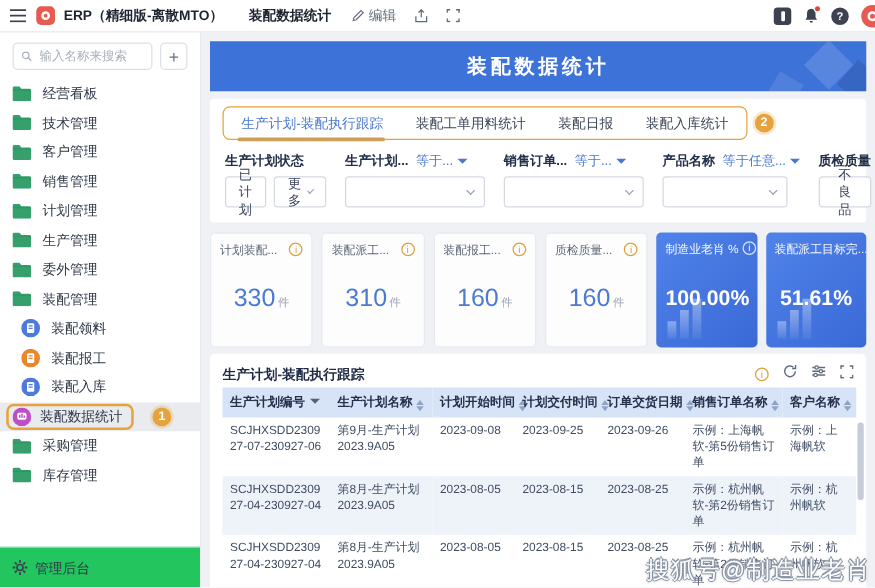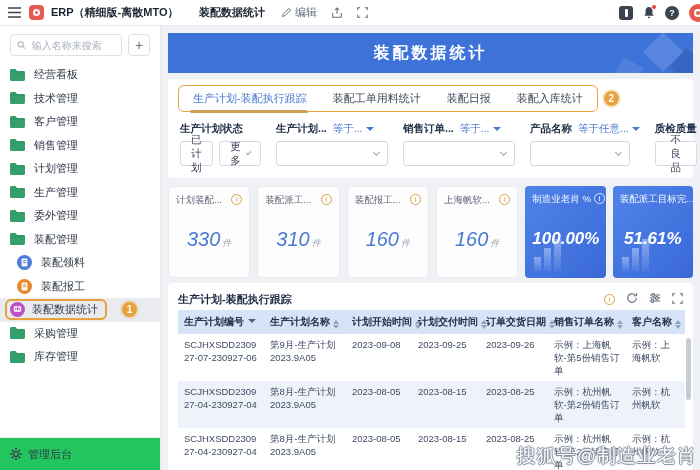--- a/index.html
+++ b/index.html
@@ -72,21 +72,21 @@
   .fselect .chev{position:absolute;right:8px;top:10px;}
   .w110{width:112px;} .w100{width:100px;}
 
   
   .cards{display:flex;gap:7px;margin:8px 7px 0;height:92px;}
   .card{position:relative;flex:1;background:#fdfdfe;border:1px solid #e7eaf1;border-radius:4px;padding:7px 7px 6px;
     display:flex;flex-direction:column;overflow:hidden;}
   .card-title{display:flex;justify-content:space-between;align-items:flex-start;gap:3px;font-size:9.5px;color:#5c6675;white-space:nowrap;}
   .gold-i{flex:none;width:11px;height:11px;border:1px solid #d9a23c;color:#d9a23c;border-radius:50%;font-size:8px;font-style:normal;
     display:flex;align-items:center;justify-content:center;cursor:pointer;}
-  .card-val{margin:auto;font-size:20px;color:#4a7ad2;z-index:2;font-style:italic;}
+  .card-val{margin:auto;font-size:20px;color:#4a7ad2;z-index:2;}
   .card-val .unit{font-size:9px;color:#98a1b0;margin-left:2px;}
   .card.blue{background:linear-gradient(135deg,#5083ea,#3a69d6);border:none;}
   .card.blue .card-title{color:rgba(255,255,255,.95);}
   .card.blue .gold-i{border-color:rgba(255,255,255,.8);color:#fff;}
   .card.blue .card-val{color:#fff;font-weight:bold;font-size:17px;}
   .bars{position:absolute;left:9px;bottom:7px;display:flex;align-items:flex-end;gap:3px;z-index:1;}
   .bars i{display:block;width:7px;background:linear-gradient(180deg,rgba(255,255,255,.38),rgba(255,255,255,.06));}
   .bars i:nth-child(1){height:14px;} .bars i:nth-child(2){height:23px;} .bars i:nth-child(3){height:32px;}
 
   
@@ -240,20 +240,29 @@
       </div>
       <div class="s-row child">
         <svg width="15" height="15" viewBox="0 0 15 15">
             <circle cx="7.5" cy="7.5" r="7.5" fill="#e8872b"></circle>
             <rect x="4.6" y="3.6" width="5.8" height="7.8" rx="1" fill="#fff"></rect>
             <rect x="5.9" y="5.2" width="3.2" height="1" fill="#e8872b"></rect>
             <rect x="5.9" y="7.2" width="3.2" height="1" fill="#e8872b"></rect>
           </svg>
         <span>装配报工</span>
       </div>
+      <div class="s-row child">
+        <svg width="15" height="15" viewBox="0 0 15 15">
+            <circle cx="7.5" cy="7.5" r="7.5" fill="#4c7bd9"></circle>
+            <rect x="4.6" y="3.6" width="5.8" height="7.8" rx="1" fill="#fff"></rect>
+            <rect x="5.9" y="5.2" width="3.2" height="1" fill="#4c7bd9"></rect>
+            <rect x="5.9" y="7.2" width="3.2" height="1" fill="#4c7bd9"></rect>
+          </svg>
+        <span>装配入库</span>
+      </div>
       <div class="s-row child active">
         <span class="anno-box">
           <svg width="15" height="15" viewBox="0 0 15 15">
               <circle cx="7.5" cy="7.5" r="7.5" fill="#bd4fc8"></circle>
               <rect x="3.8" y="4.2" width="7.4" height="5.6" rx="1.4" fill="#fff"></rect>
               <rect x="5.2" y="5.8" width="1.2" height="2.4" fill="#bd4fc8"></rect>
               <rect x="7" y="5" width="1.2" height="3.2" fill="#bd4fc8"></rect>
               <rect x="8.8" y="6.4" width="1.2" height="1.8" fill="#bd4fc8"></rect>
             </svg>
           <span>装配数据统计</span>
@@ -385,21 +394,21 @@
       </div>
       <div class="card">
         <div class="card-title">
             <span>装配报工...</span>
             <i class="gold-i">i</i>
           </div>
         <div class="card-val"><span>160</span><span class="unit">件</span></div>
       </div>
       <div class="card">
         <div class="card-title">
-            <span>上海帆软...</span>
+            <span>质检质量...</span>
             <i class="gold-i">i</i>
           </div>
         <div class="card-val"><span>160</span><span class="unit">件</span></div>
       </div>
       <div class="card blue">
         <div class="card-title">
             <span>制造业老肖 %</span>
             <i class="gold-i">i</i>
           </div>
         <span class="bars">

